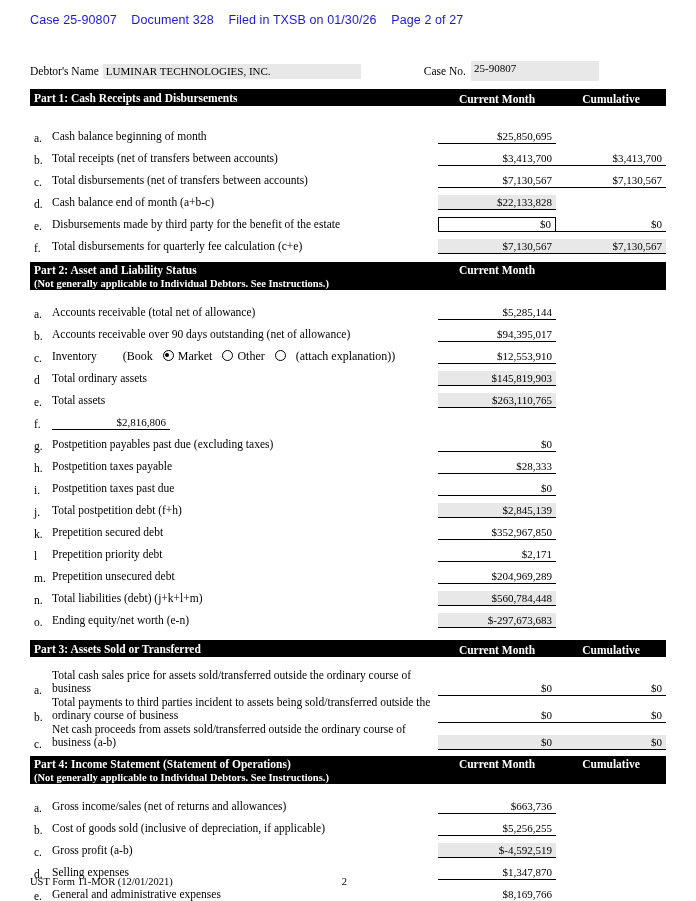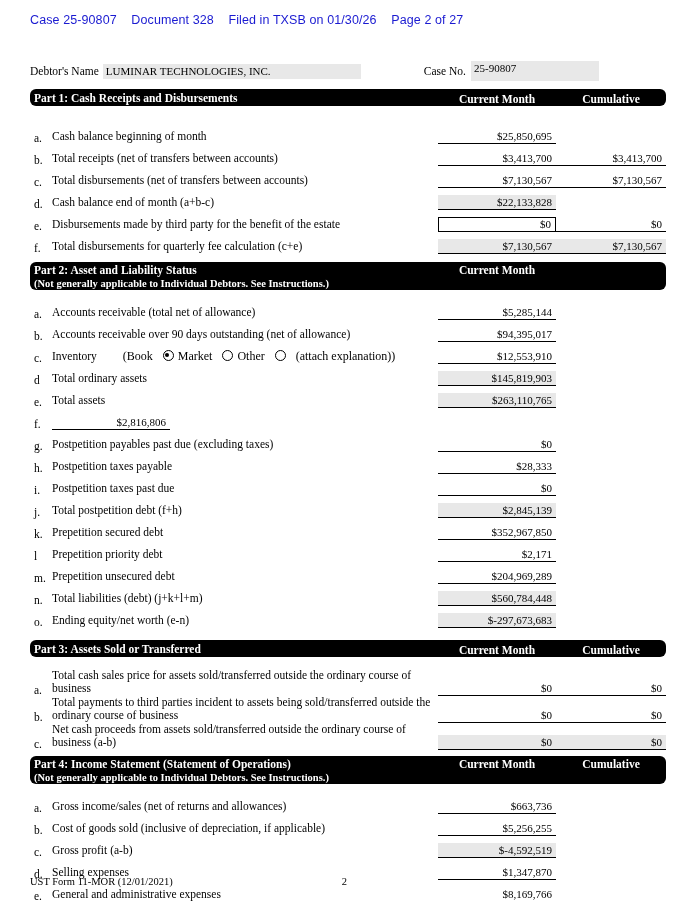--- a/index.html
+++ b/index.html
@@ -67,21 +67,20 @@
 
   .part-bar {
     display: flex;
     background: #000000;
     color: #ffffff;
     font-family: "Liberation Serif", serif;
     font-weight: bold;
     font-size: 11.5px;
     height: 17px;
     align-items: center;
-    border-radius: 6px;
   }
   .part-bar.tall { height: 28px; align-items: flex-start; justify-content: flex-end; }
   .part-bar .pb-title { flex: 1; padding-left: 4px; line-height: 13px; padding-top: 2px; }
   .part-bar .pb-title .sub { font-weight: bold; font-size: 10.5px; display: block; }
   .part-bar .pb-col {
     width: 118px;
     text-align: center;
     padding-top: 2px;
   }
   .part-bar .pb-col.cum { width: 110px; }

